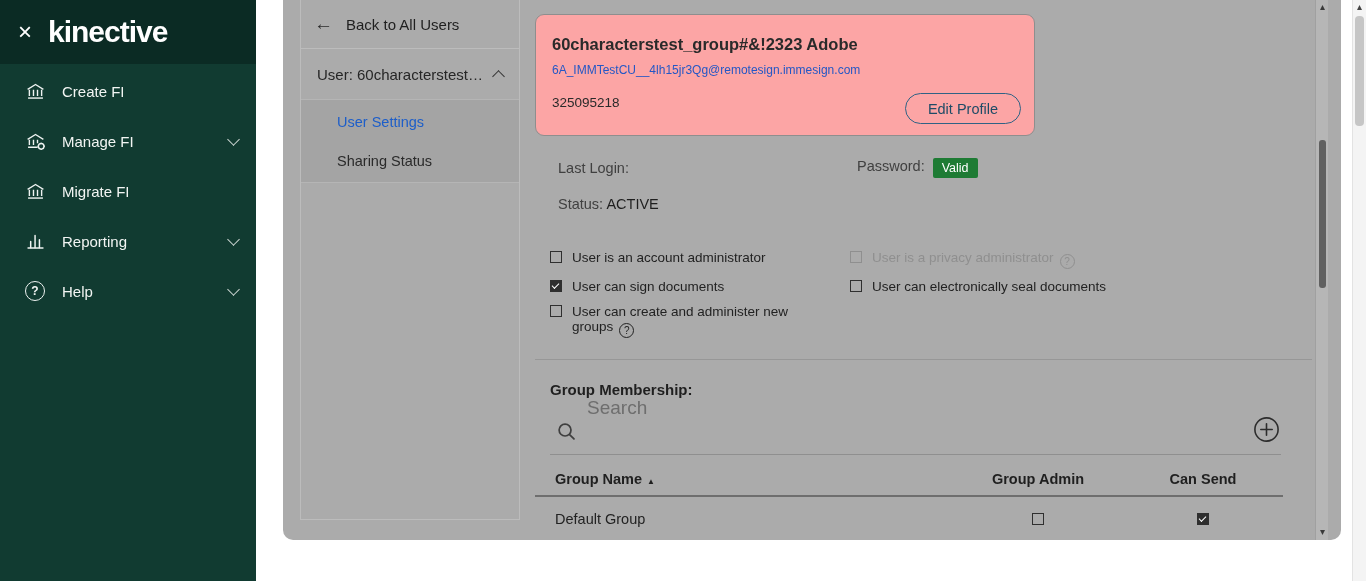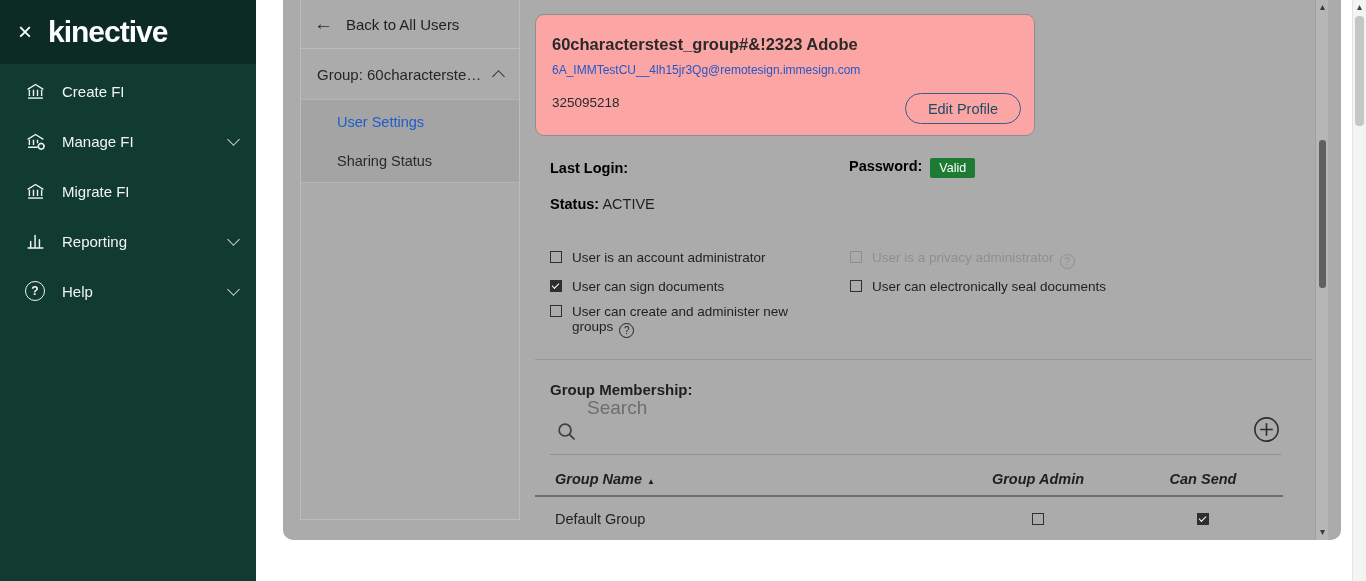--- a/index.html
+++ b/index.html
@@ -38,21 +38,21 @@
   .subnav-item.active { color:#1D5EC9; }
 
   
   .main-col { position:absolute; left:252px; top:0; width:777px; height:540px; }
   .profile-card { position:absolute; left:0; top:14px; width:500px; height:122px; background:#fca5a5; border:1px solid #8e8e8e; border-radius:9px; }
   .card-title { position:absolute; left:16px; top:20px; font-size:16.5px; font-weight:700; color:#2a2a2a; }
   .card-email { position:absolute; left:16px; top:48px; font-size:12px; color:#2457C5; cursor:pointer; }
   .card-id { position:absolute; left:16px; top:80px; font-size:13.5px; color:#2a2a2a; }
   .edit-btn { position:absolute; right:13px; top:78px; height:31px; padding:0 22px; border:1px solid #2F6285; border-radius:16px; background:transparent; color:#1E4B66; font-size:14.5px; font-family:"Liberation Sans", sans-serif; cursor:pointer; }
 
-  .lbl-bold { font-weight:700; color:#000000; font-size:14.5px; }
+  .lbl-bold { font-weight:400; color:#404040; font-size:14.5px;margin-left:8px; }
   .last-login { position:absolute; left:15px; top:160px; }
   .pw-row { position:absolute; left:314px; top:158px; display:flex; gap:8px; }
   .badge { background:#1E7B34; color:#ffffff; font-size:12.5px; padding:3px 9px; border-radius:2px; }
   .status-row { position:absolute; left:15px; top:196px; font-size:14.5px; color:#1f1f1f; }
 
   .perm-grid { position:absolute; left:15px; top:250px; width:762px; display:grid; grid-template-columns:300px 462px; row-gap:10px; }
   .perm { display:flex; gap:10px; align-items:flex-start; font-size:13.5px; color:#222; }
   .perm.disabled { color:#8f8f8f; }
   .cb { width:12px; height:12px; border:1.6px solid #2f2f2f; flex:none; margin-top:1px; position:relative; background:transparent; cursor:pointer; }
   .cb.checked { background:#2e2e2e; }
@@ -66,21 +66,21 @@
 
   .search-icon { position:absolute; left:20px; top:420px; }
   .search-input { position:absolute; left:52px; top:396px; width:420px; height:24px; border:none; background:transparent; font-size:19px; color:#7f1d1d; font-family:"Liberation Sans", sans-serif; outline:none; }
   .search-input::placeholder { color:#6e6e6e; opacity:1; }
   .search-underline { position:absolute; left:15px; top:454px; width:731px; height:1px; background:#8f8f8f; }
   .plus-btn { position:absolute; left:718px; top:416px; width:27px; height:27px; background:transparent; border:none; padding:0; cursor:pointer; }
 
   .table { position:absolute; left:0; top:462px; width:748px; }
   .thead, .trow { display:grid; grid-template-columns:1fr 170px 160px; align-items:center; }
   .thead { height:35px; border-bottom:2px solid #6e6e6e; }
-  .th { font-size:14.5px; font-weight:700; color:#1f1f1f; cursor:pointer;font-style:italic; }
+  .th { font-size:14.5px; font-weight:700; color:#1f1f1f; cursor:pointer; }
   .th.first { padding-left:20px; }
   .th.center { text-align:center; }
   .sort { font-size:8px; margin-left:5px; color:#1f1f1f; }
   .trow { height:43px; }
   .td-name { padding-left:20px; font-size:14.5px; color:#222; }
   .td-check { justify-self:center; }
 
   
   .c-scroll { position:absolute; left:1032px; top:0; width:13px; height:540px; background:#b6b6b6; border-left:1px solid #a0a0a0; }
   .c-scroll .arr { position:absolute; left:0; width:13px; text-align:center; font-size:10px; color:#3a3a3a; cursor:pointer; }
@@ -166,21 +166,21 @@
   </div>
 
   <div class="content">
 
     <div class="subnav">
       <div class="back-row">
         <span class="back-arrow">←</span>
         <span class="back-label">Back to All Users</span>
       </div>
       <div class="user-row">
-        <span class="user-label">Group: 60characterstest…</span>
+        <span class="user-label">User: 60characterstest…</span>
         <span class="chev-up"></span>
       </div>
       <div class="subnav-items">
         <div class="subnav-item active">
           <span>User Settings</span>
         </div>
         <div class="subnav-item">
           <span>Sharing Status</span>
         </div>
       </div>

